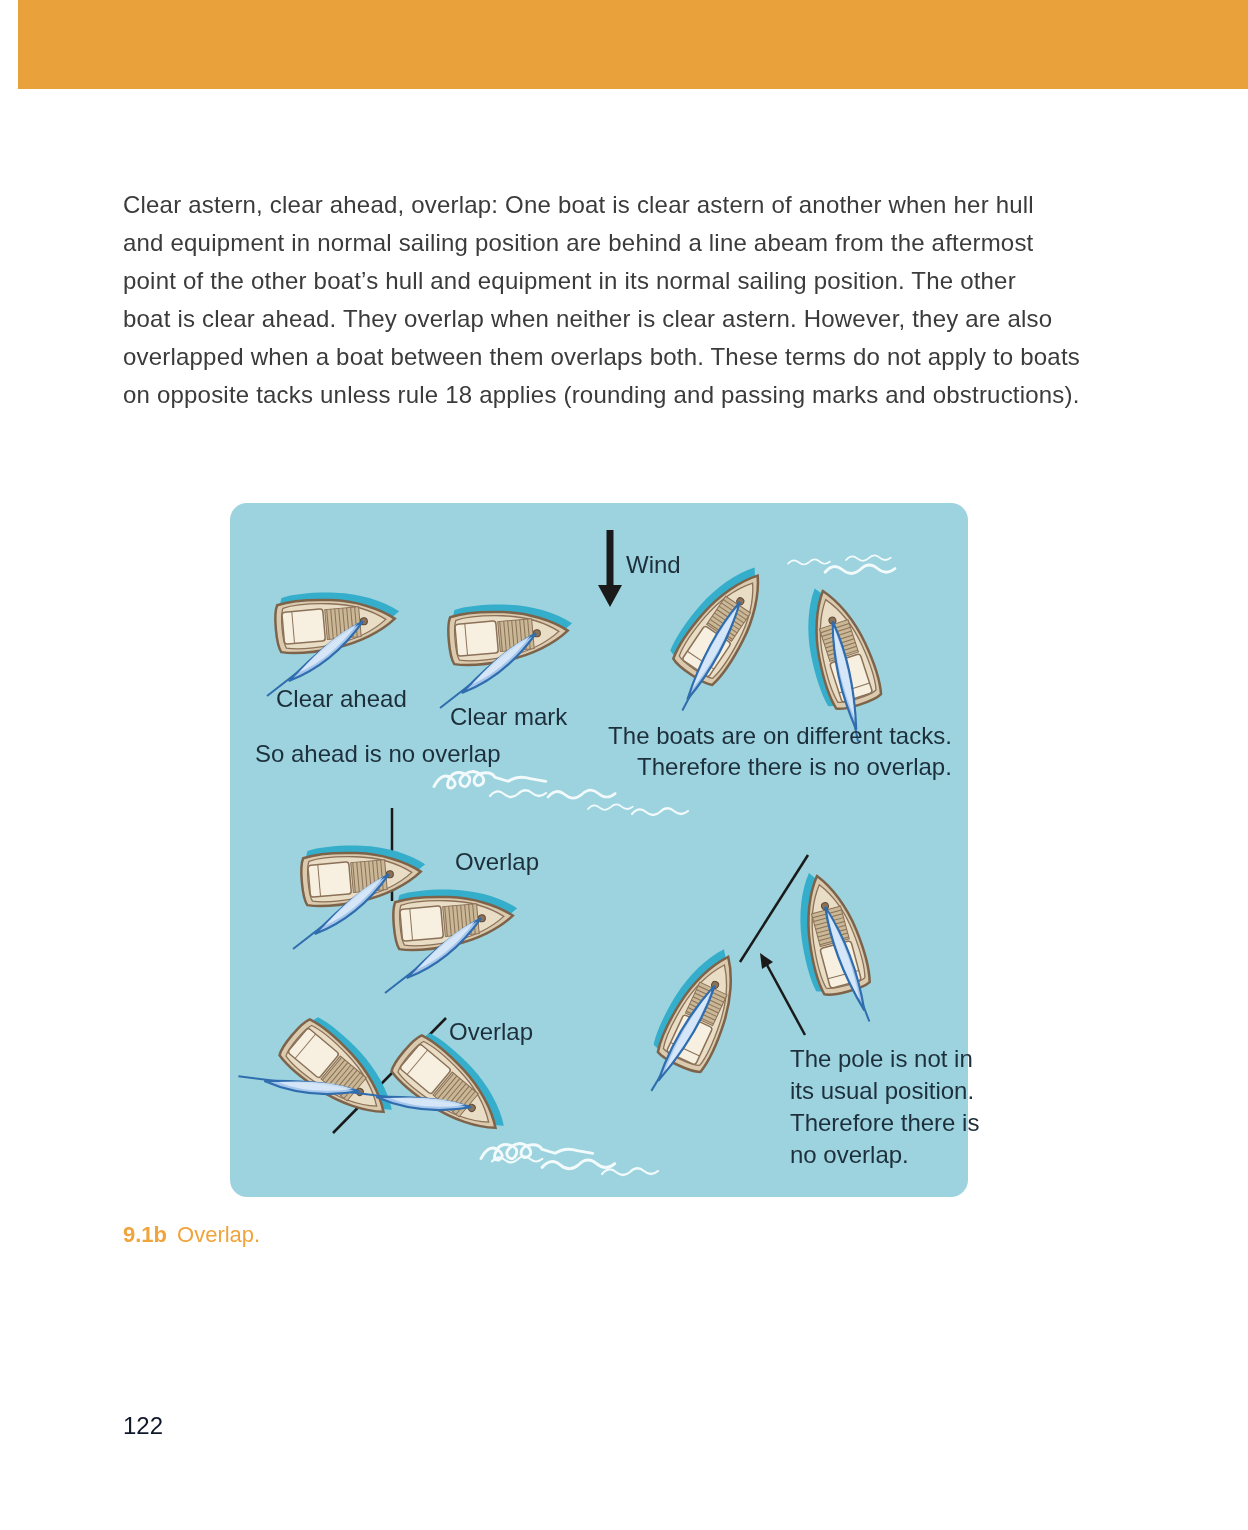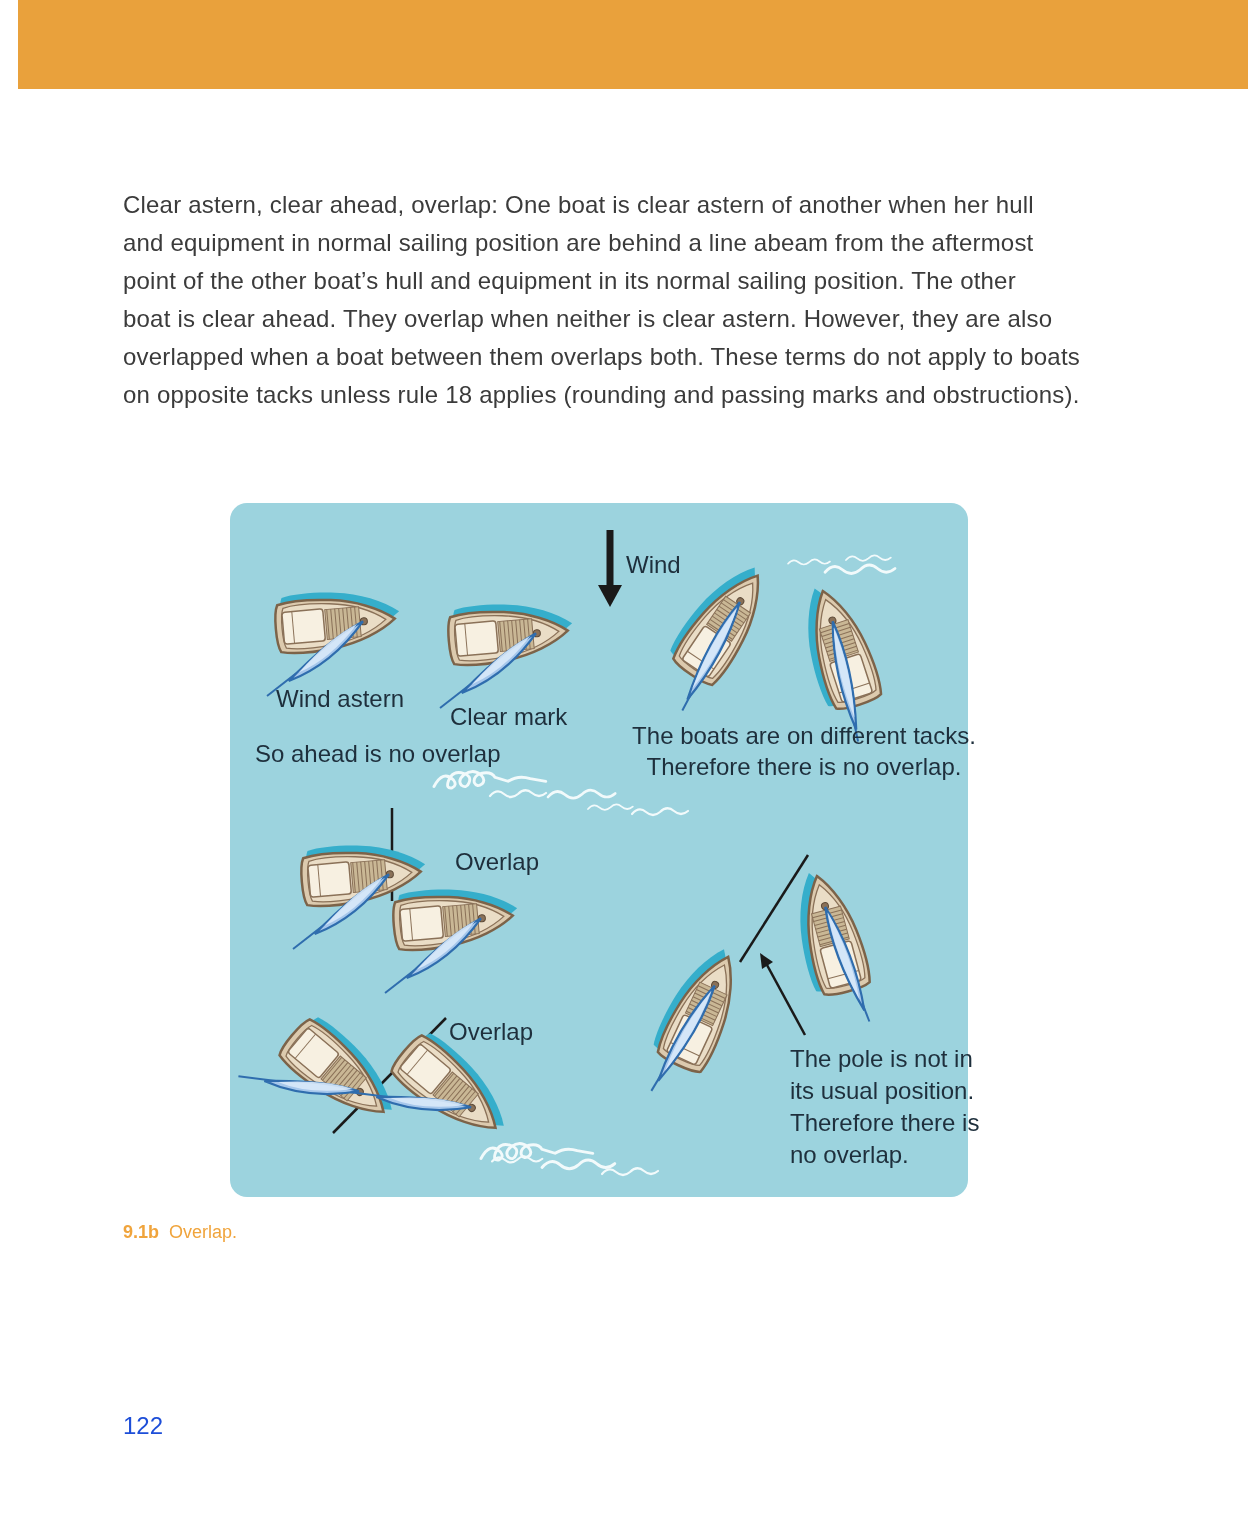--- a/index.html
+++ b/index.html
@@ -8,23 +8,23 @@
   .header-bar{position:absolute;left:0;top:0;width:1248px;height:89px;background:#E9A13C;}
   .para{position:absolute;left:105px;width:1075px;font-size:24px;line-height:38px;
         color:#3B3B3B;letter-spacing:0.2px;}
   .p1{top:186px;}
   .p2{top:1307px;line-height:37px;}
   .diagram{position:absolute;left:212px;top:503px;width:738px;height:694px;background:#9CD3DE;border-radius:17px;}
   .diagram svg{position:absolute;left:0;top:0;}
   .dlabel{position:absolute;color:#1E2F3C;font-size:24px;line-height:28px;white-space:nowrap;}
   .dlabel.center{transform:translateX(-50%);text-align:center;line-height:31px;}
   .dlabel.multiline{line-height:32px;}
-  .caption{position:absolute;left:105px;top:1222px;font-size:18px;color:#F0A43C;}
+  .caption{position:absolute;left:105px;top:1222px;font-size:22px;color:#F0A43C;}
   .caption .capnum{font-weight:bold;margin-right:10px;}
-  .pagenum{position:absolute;left:105px;top:1412px;font-size:24px;color:#1d4ed8;}
+  .pagenum{position:absolute;left:105px;top:1412px;font-size:24px;color:#0f172a;}
 </style>
 </head>
 <body>
 
 <div class="page">
 
   <div class="header-bar"></div>
 
   <div class="para p1">Clear astern, clear ahead, overlap: One boat is clear astern of another when her hull<br>and equipment in normal sailing position are behind a line abeam from the aftermost<br>point of the other boat’s hull and equipment in its normal sailing position. The other<br>boat is clear ahead. They overlap when neither is clear astern. However, they are also<br>overlapped when a boat between them overlaps both. These terms do not apply to boats<br>on opposite tacks unless rule 18 applies (rounding and passing marks and obstructions).</div>
 
@@ -128,24 +128,24 @@
         <use href="#boat"></use>
           <use href="#sailBf"></use>
       </g>
       <g transform="translate(603,433) rotate(-15)">
         <use href="#boat"></use>
           <use href="#sailB"></use>
       </g>
     </svg>
 
     <div class="dlabel" style="left:396px;top:48px;">Wind</div>
-    <div class="dlabel" style="left:46px;top:182px;">Wind astern</div>
+    <div class="dlabel" style="left:46px;top:182px;">Clear ahead</div>
     <div class="dlabel" style="left:220px;top:200px;">Clear mark</div>
     <div class="dlabel" style="left:25px;top:237px;">So ahead is no overlap</div>
-    <div class="dlabel center" style="left:574px;top:217px;">The boats are on different tacks.<br>Therefore there is no overlap.</div>
+    <div class="dlabel center" style="left:550px;top:217px;text-align:right;">The boats are on different tacks.<br>Therefore there is no overlap.</div>
     <div class="dlabel" style="left:225px;top:345px;">Overlap</div>
     <div class="dlabel" style="left:219px;top:515px;">Overlap</div>
     <div class="dlabel multiline" style="left:560px;top:540px;">The pole is not in<br>its usual position.<br>Therefore there is<br>no overlap.</div>
   </div>
 
   <div class="caption">
     <span class="capnum">9.1b</span><span>Overlap.</span>
   </div>
 
 

